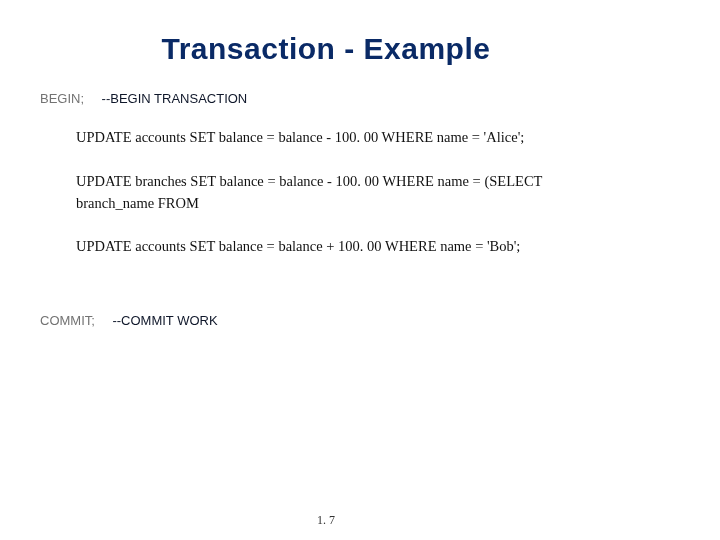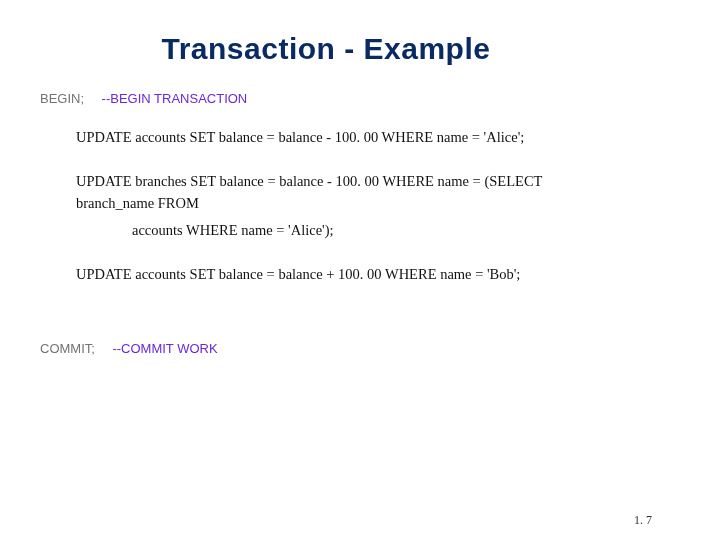--- a/index.html
+++ b/index.html
@@ -35,21 +35,21 @@
   }
   .row {
     margin: 0 0 18px 0;
   }
   .kw {
     color: #737373;
     font-family: 'Trebuchet MS', Verdana, sans-serif;
     font-size: 13px;
   }
   .cmt {
-    color: #6d28d9;
+    color: #0f172a;
     font-family: 'Trebuchet MS', Verdana, sans-serif;
     font-size: 13px;
     margin-left: 14px;
   }
   .sql {
     display: block;
     margin-left: 36px;
     margin-bottom: 22px;
     font-size: 14.5px;
     color: #111;
@@ -57,21 +57,21 @@
   .indent {
     margin-left: 56px;
     display: block;
     margin-top: 6px;
   }
   .pagenum {
     position: absolute;
     bottom: 12px;
     left: 0;
     width: 100%;
-    text-align: right;
+    text-align: center;
     font-size: 12px;
     color: #333;
     font-family: Georgia, serif;
   }
   .commit-row {
     margin-top: 52px;
   }
 </style>
 </head>
 <body>
@@ -84,21 +84,20 @@
 
     <div class="row">
       <span class="kw">BEGIN;</span>
       <span class="cmt">--BEGIN TRANSACTION</span>
     </div>
 
     <span class="sql">UPDATE accounts SET balance = balance - 100. 00 WHERE name = 'Alice';</span>
 
     <span class="sql">
       <span>UPDATE branches SET balance = balance - 100. 00 WHERE name = (SELECT branch_name FROM</span>
-      <span class="indent">accounts WHERE name = 'Alice');</span>
     </span>
 
     <span class="sql">UPDATE accounts SET balance = balance + 100. 00 WHERE name = 'Bob';</span>
 
     <span class="sql">
     </span>
 
     <div class="row commit-row">
       <span class="kw">COMMIT;</span>
       <span class="cmt">--COMMIT WORK</span>

